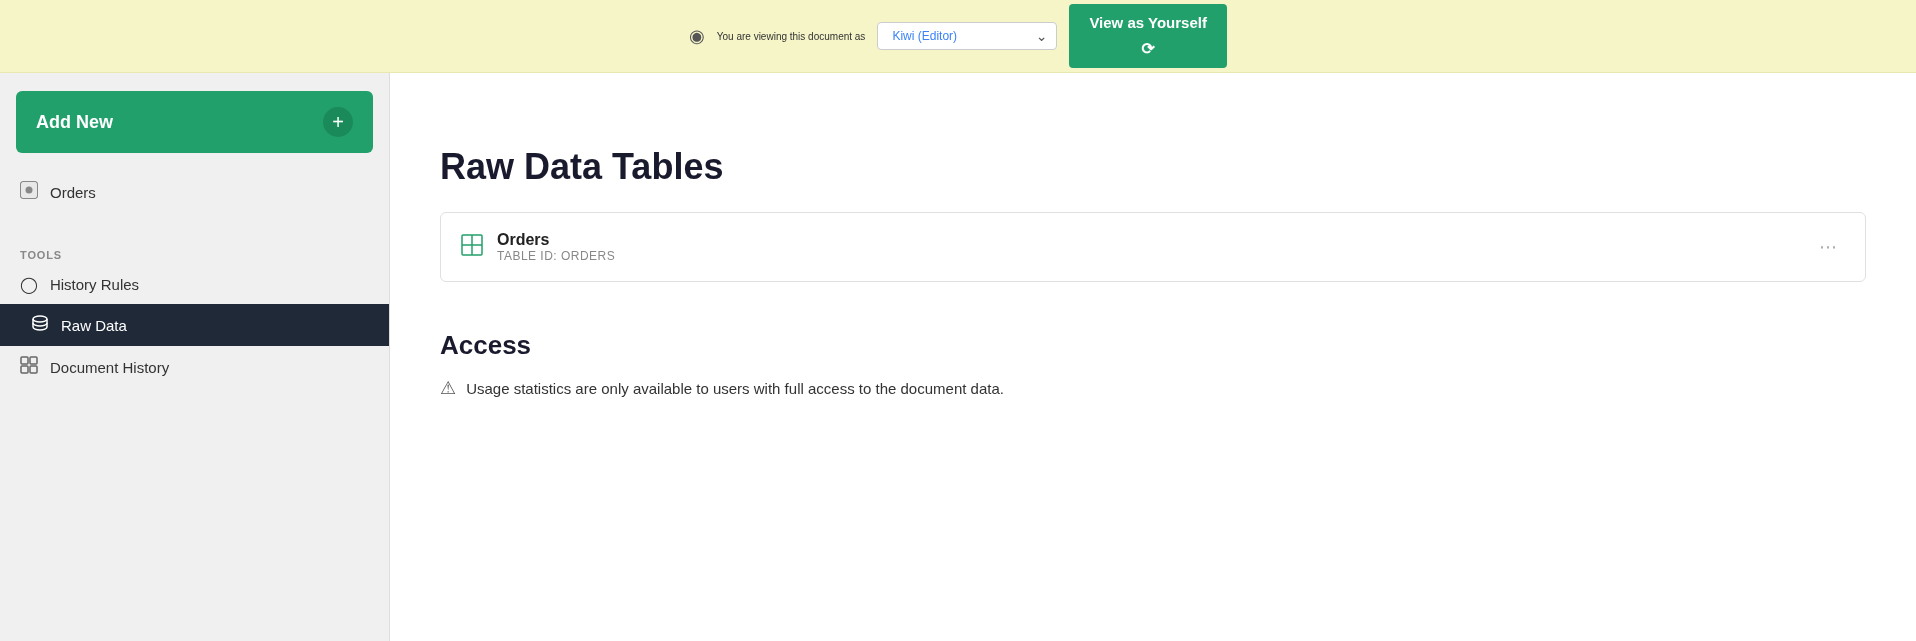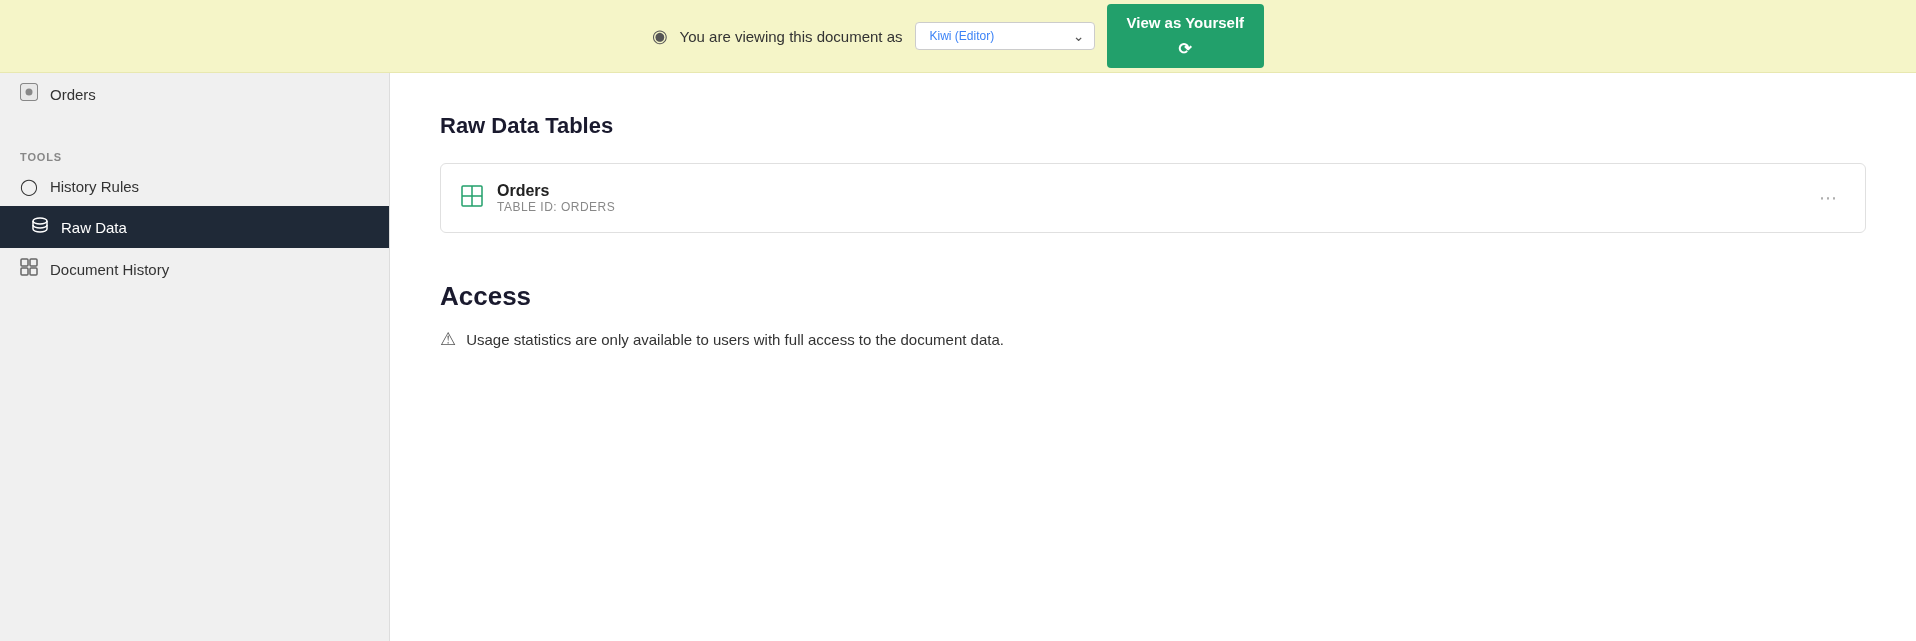--- a/index.html
+++ b/index.html
@@ -15,21 +15,21 @@
       padding: 0 20px;
       height: 73px;
       flex-shrink: 0;
       border-bottom: 1px solid #e8e8b0;
     }
     .banner-eye-icon {
       color: #555;
       font-size: 18px;
     }
     .banner-text {
-      font-size: 15px;
+      font-size: 10px;
       color: #333;
     }
     .banner-select-wrapper {
       position: relative;
       display: inline-flex;
       align-items: center;
     }
     .banner-select {
       appearance: none;
       border: 1.5px solid #ccc;
@@ -136,24 +136,25 @@
 
     
     .content-area {
       flex: 1;
       background: #fff;
       padding: 40px 50px;
       overflow-y: auto;
     }
 
     .section-title {
-      font-size: 22px;
+      font-size: 36px;
       font-weight: 700;
       color: #1a1a2e;
       margin-bottom: 24px;
+      margin-top: 33px;
     }
 
     
     .table-card {
       border: 1px solid #e0e0e0;
       border-radius: 6px;
       padding: 18px 20px;
       display: flex;
       align-items: center;
       justify-content: space-between;
@@ -223,20 +224,24 @@
   </div>
   <button class="view-as-yourself-btn">
     <span>View as Yourself</span>
     <span class="refresh-icon">⟳</span>
   </button>
 </div>
 
 <div class="main-layout">
 
   <div class="sidebar">
+    <button class="add-new-btn">
+      <span>Add New</span>
+      <span class="add-new-plus">+</span>
+    </button>
 
     <div class="sidebar-item">
       <span class="sidebar-item-icon">
         <svg width="18" height="18" viewBox="0 0 18 18" fill="none" xmlns="http://www.w3.org/2000/svg">
           <rect x="1" y="1" width="16" height="16" rx="2" stroke="#666" stroke-width="1.5"></rect>
           <rect x="1" y="1" width="16" height="16" rx="2" fill="#e8e8e8"></rect>
           <circle cx="9" cy="9" r="3.5" fill="#888"></circle>
         </svg>
       </span>
       <span>Orders</span>

